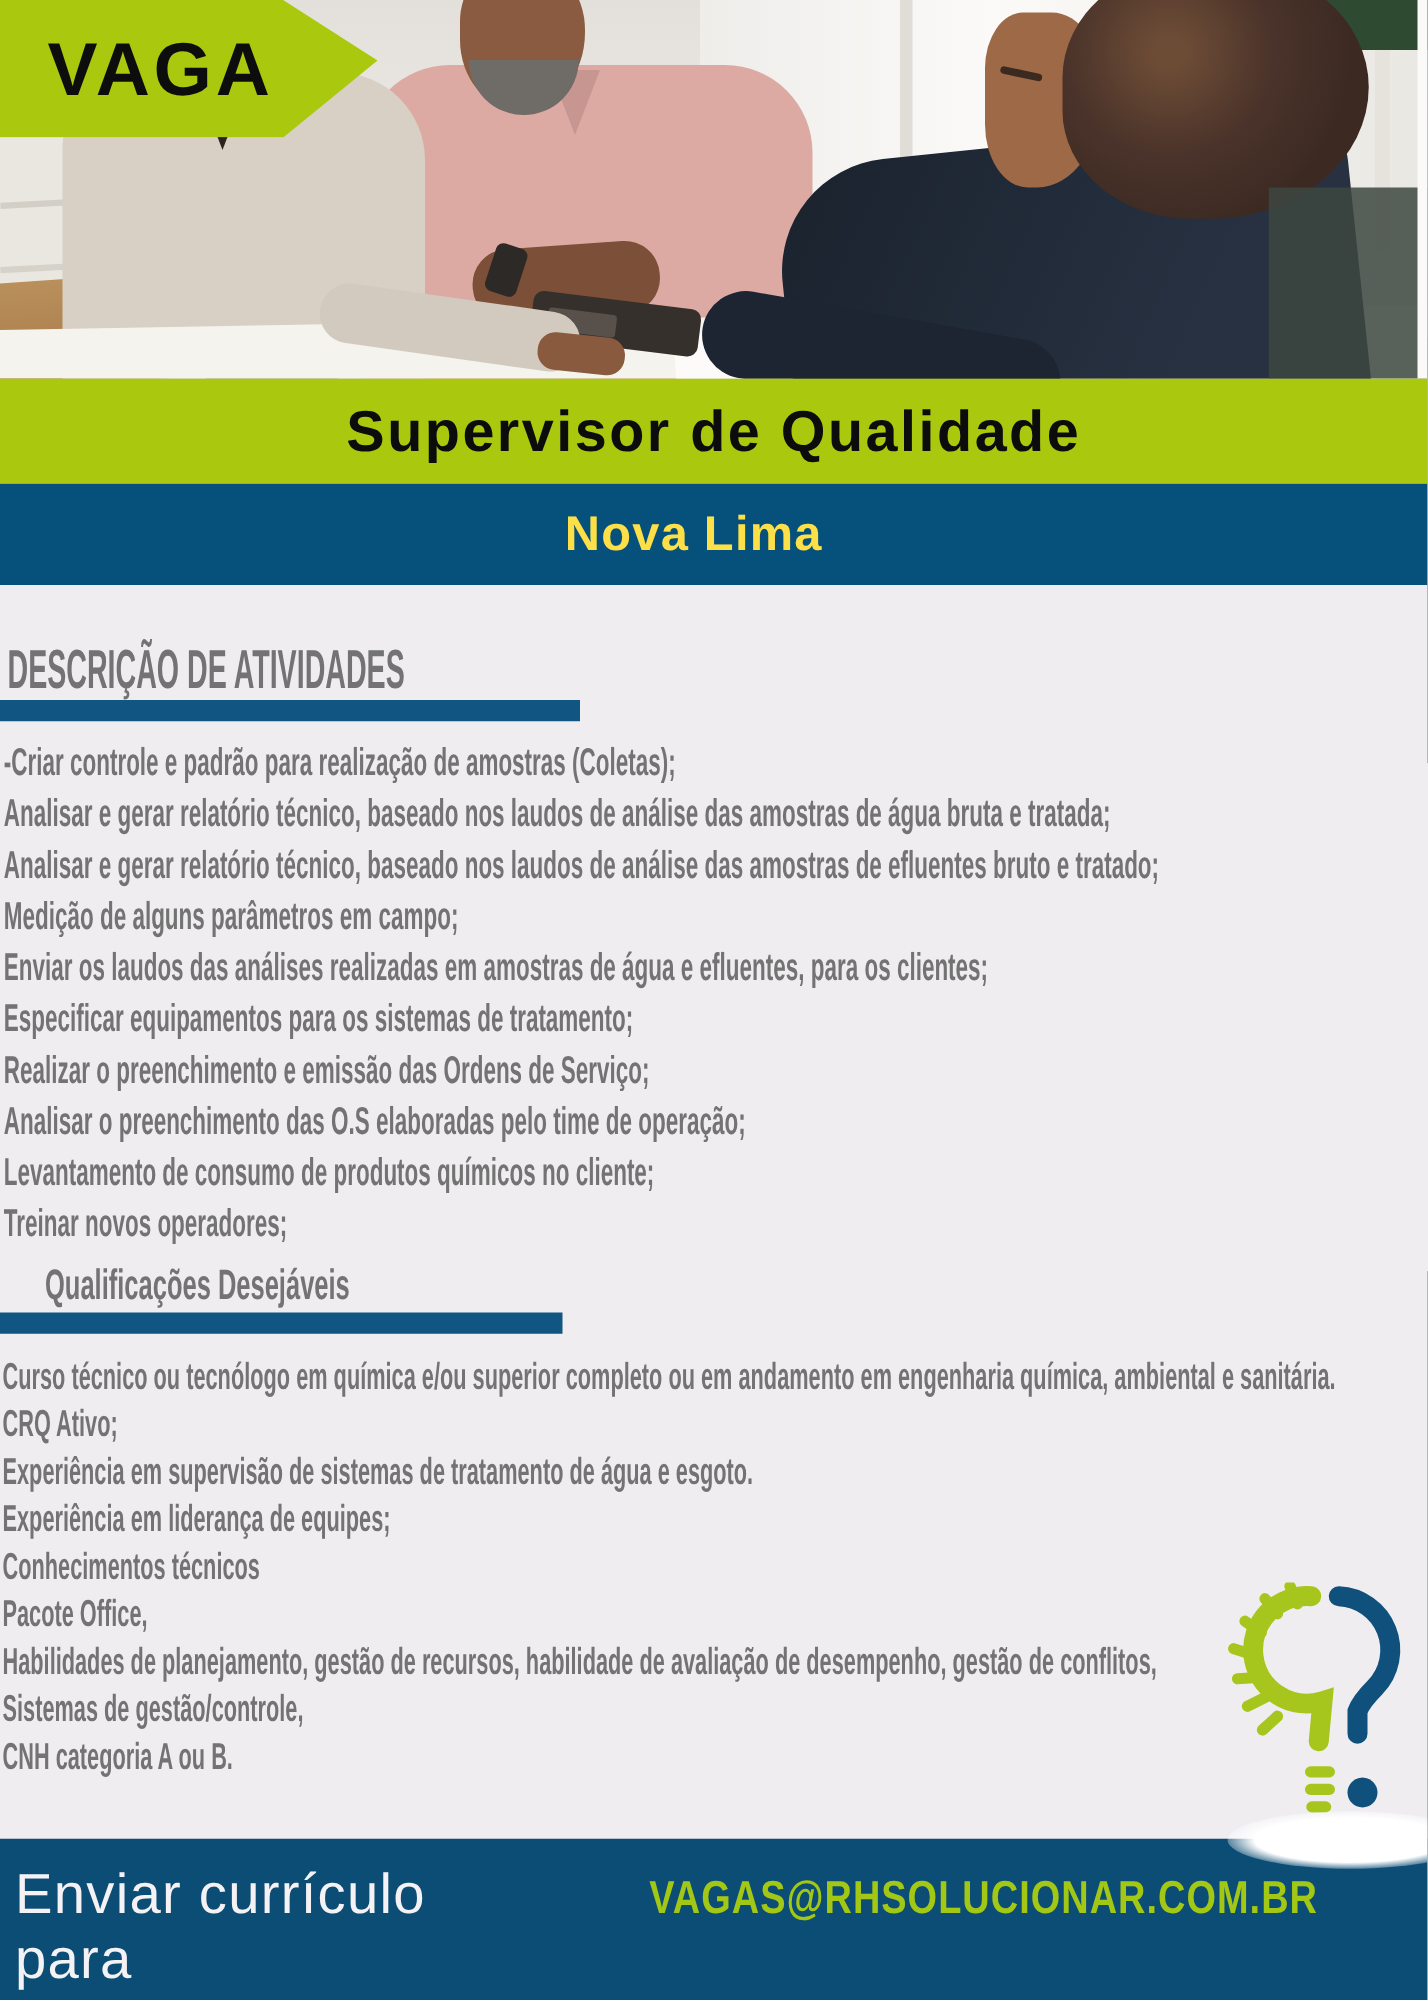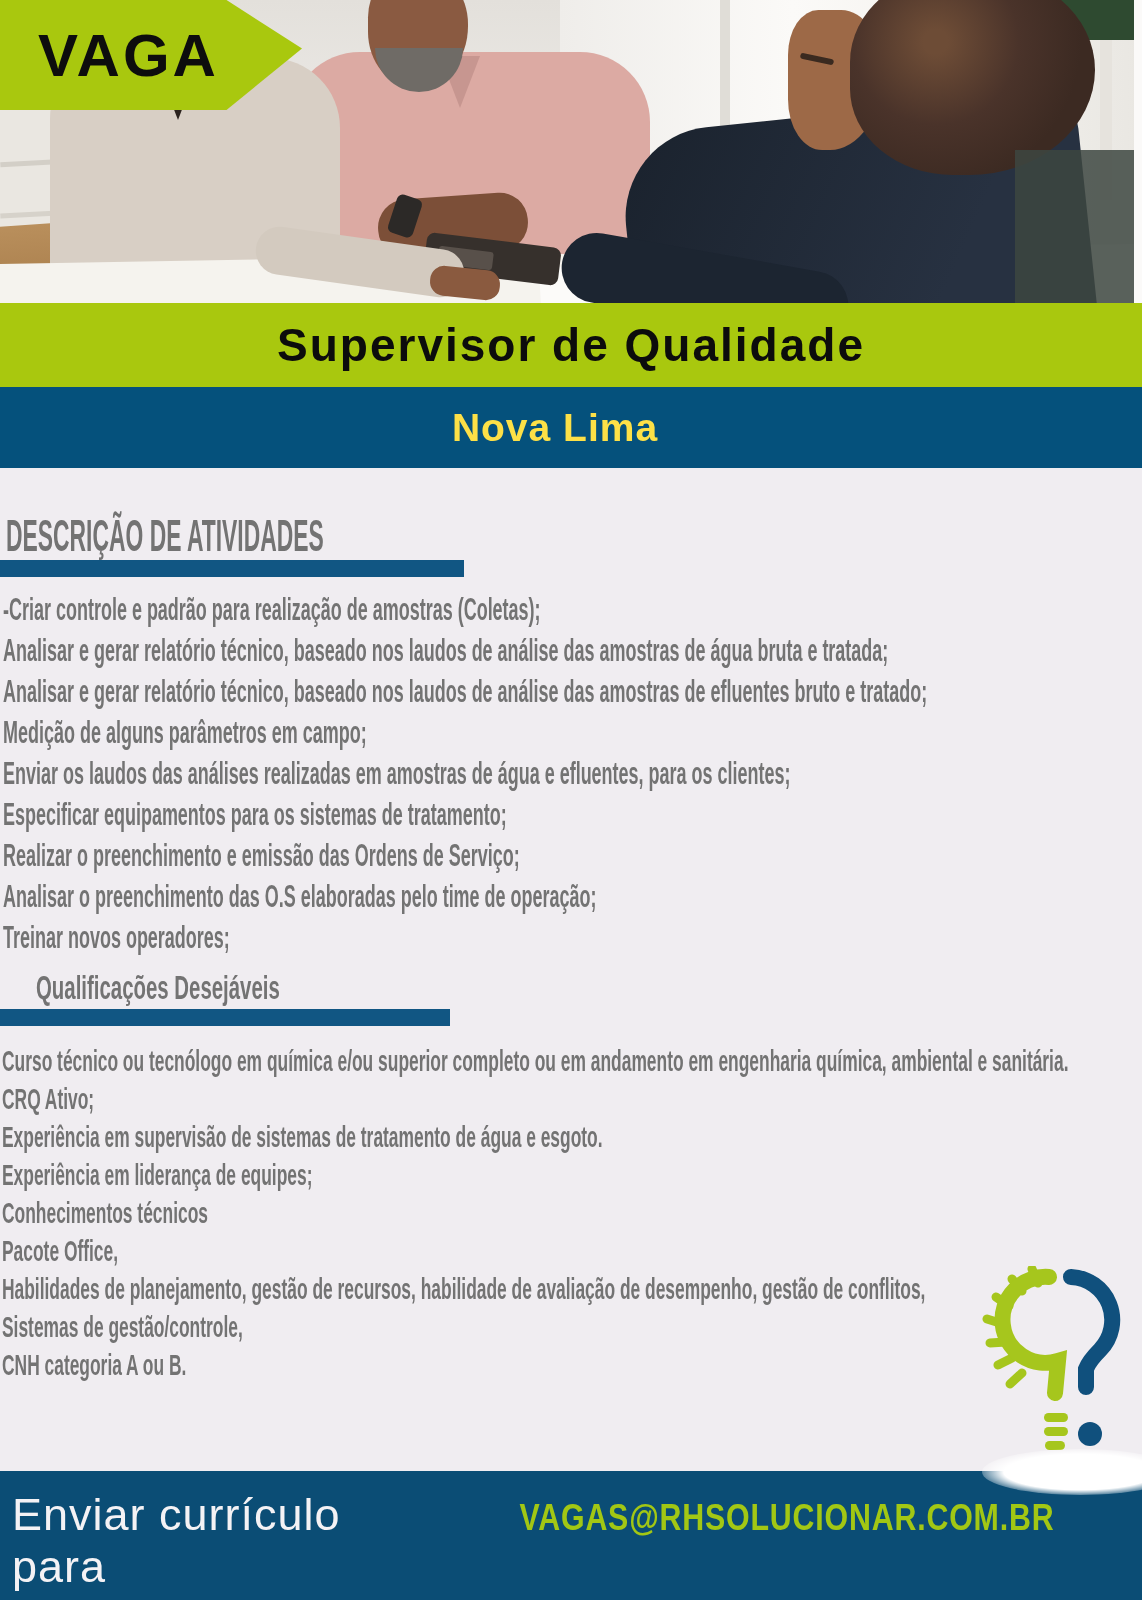--- a/index.html
+++ b/index.html
@@ -163,20 +163,21 @@
 
     <ul class="list activities">
       <li><span class="cond">-Criar controle e padrão para realização de amostras (Coletas);</span></li>
       <li><span class="cond">Analisar e gerar relatório técnico, baseado nos laudos de análise das amostras de água bruta e tratada;</span></li>
       <li><span class="cond">Analisar e gerar relatório técnico, baseado nos laudos de análise das amostras de efluentes bruto e tratado;</span></li>
       <li><span class="cond">Medição de alguns parâmetros em campo;</span></li>
       <li><span class="cond">Enviar os laudos das análises realizadas em amostras de água e efluentes, para os clientes;</span></li>
       <li><span class="cond">Especificar equipamentos para os sistemas de tratamento;</span></li>
       <li><span class="cond">Realizar o preenchimento e emissão das Ordens de Serviço;</span></li>
       <li><span class="cond">Analisar o preenchimento das O.S elaboradas pelo time de operação;</span></li>
+      <li><span class="cond">Levantamento de consumo de produtos químicos no cliente;</span></li>
       <li><span class="cond">Treinar novos operadores;</span></li>
     </ul>
 
     <div class="sub-heading">
       <span class="cond">Qualificações Desejáveis</span>
     </div>
     <div class="bar bar-qualifications"></div>
 
     <ul class="list qualifications">
       <li><span class="cond">Curso técnico ou tecnólogo em química e/ou superior completo ou em andamento em engenharia química, ambiental e sanitária.</span></li>

